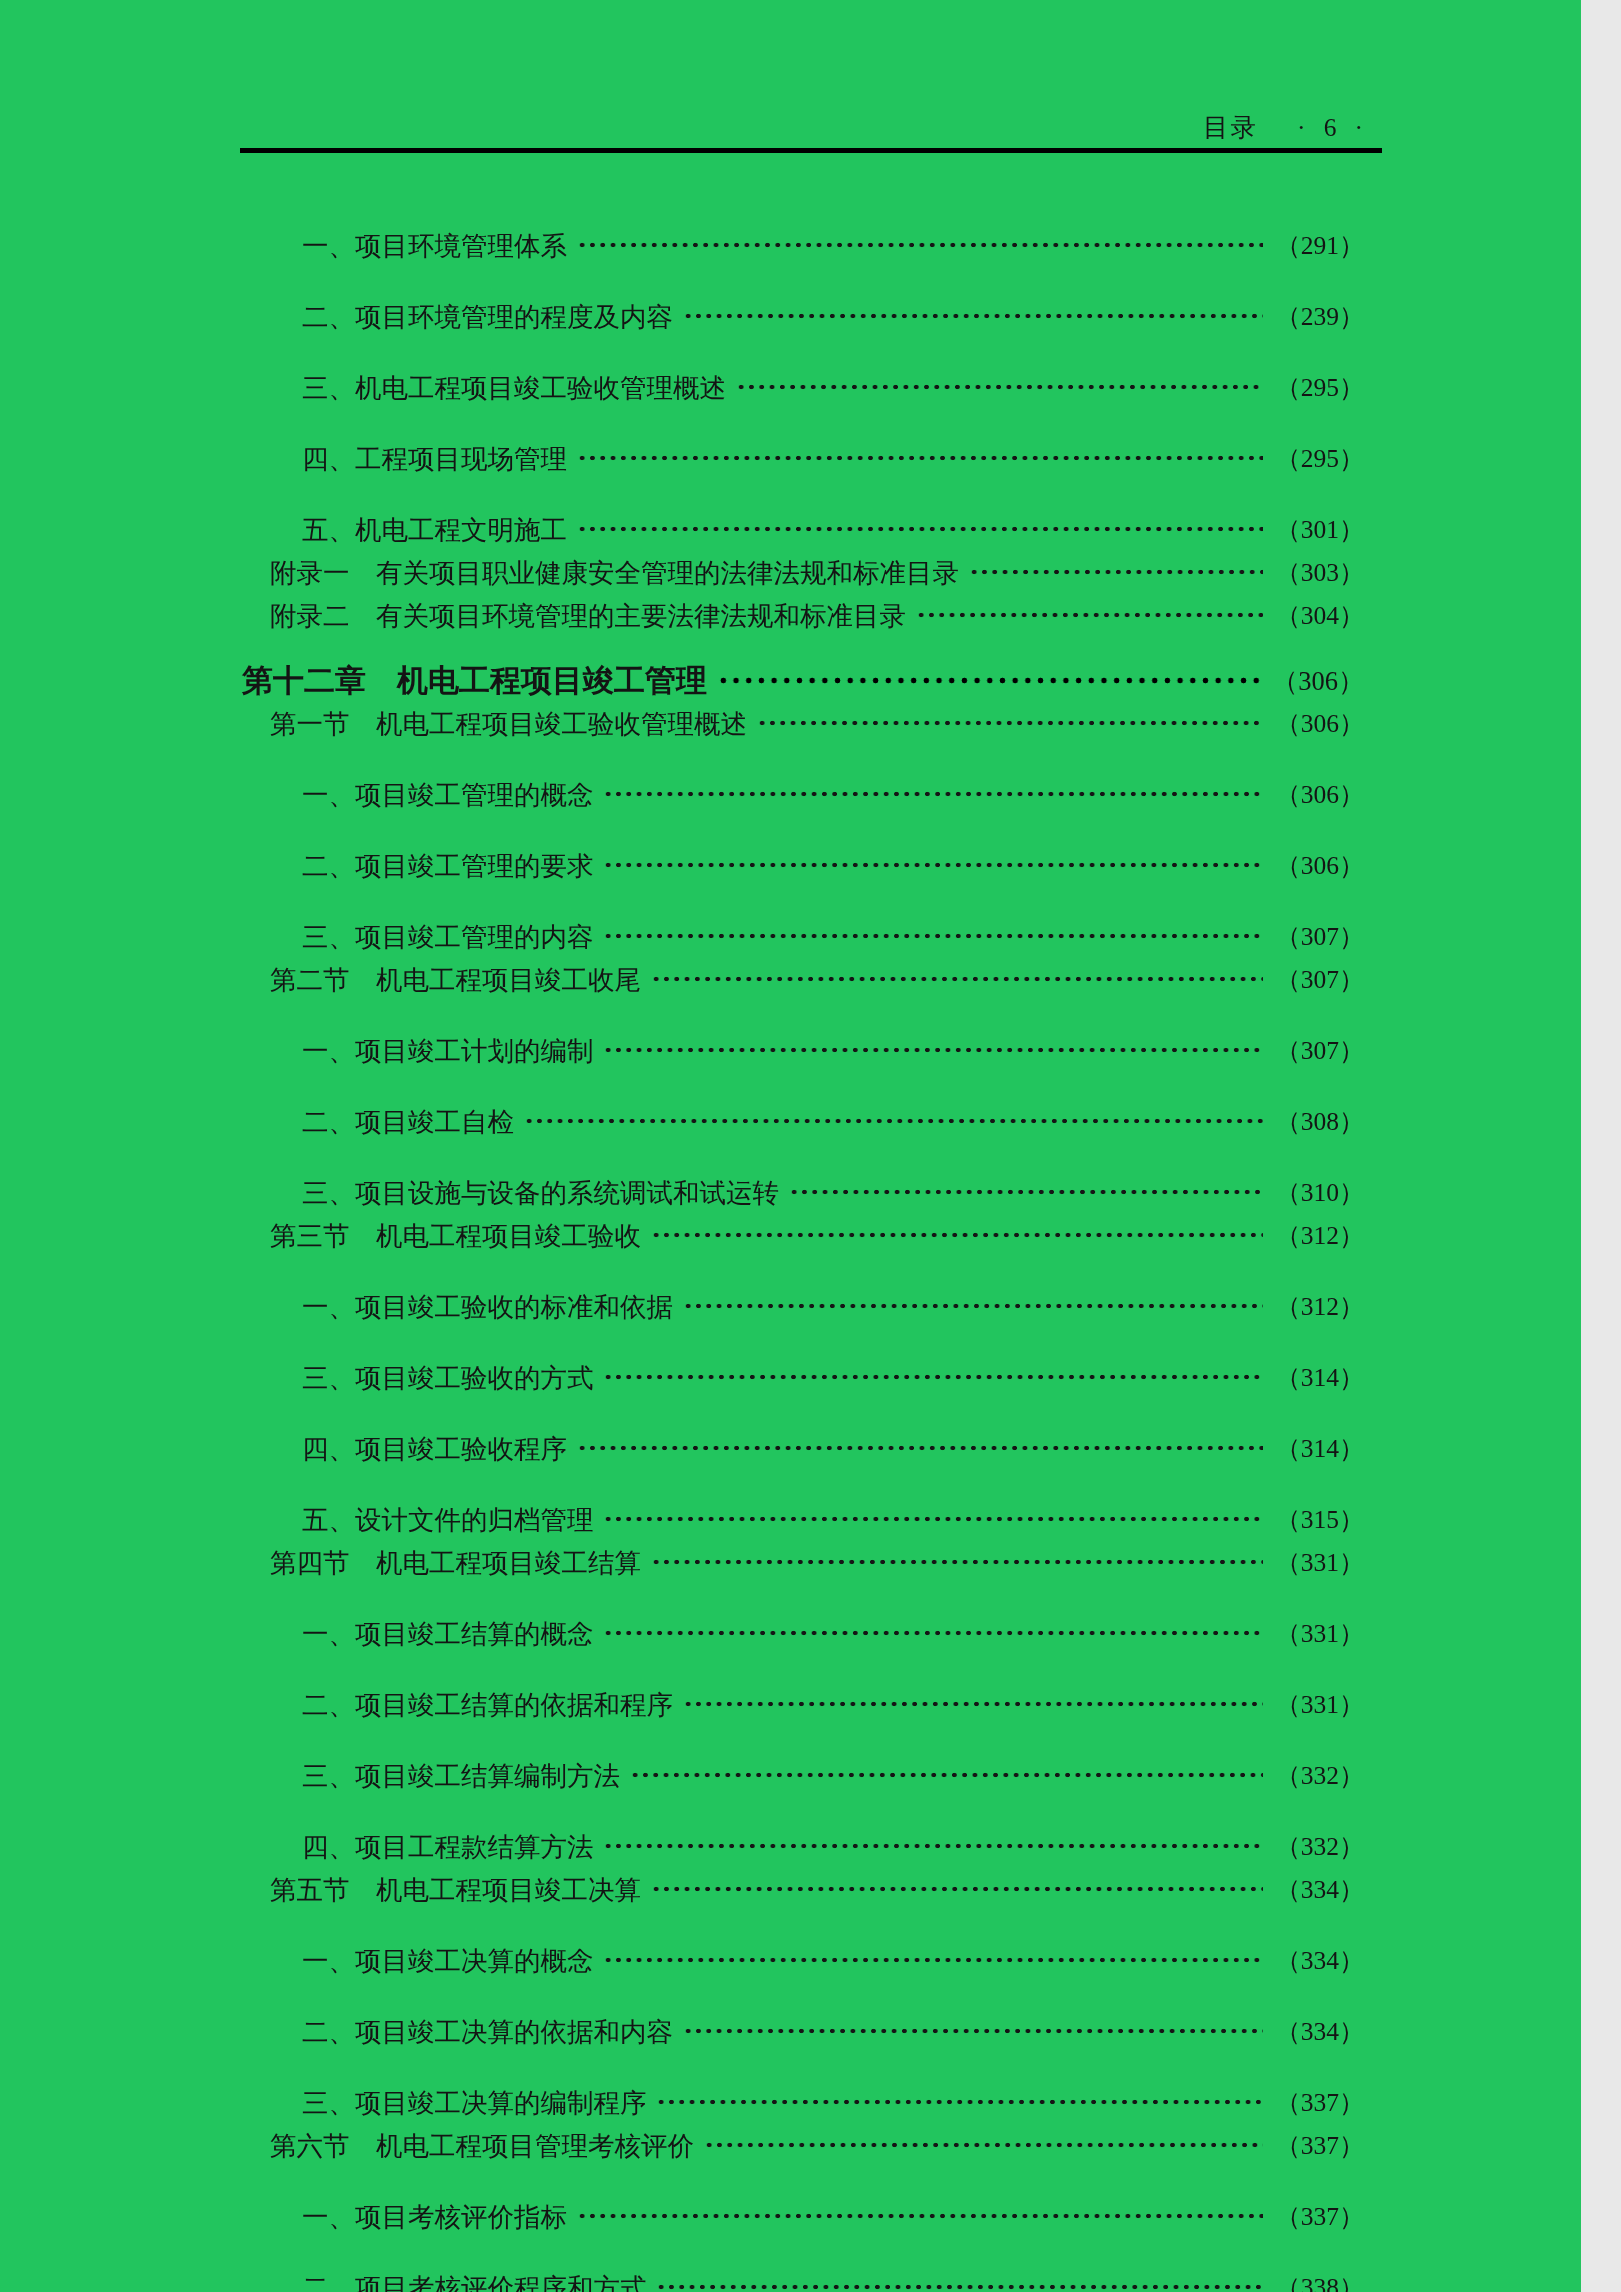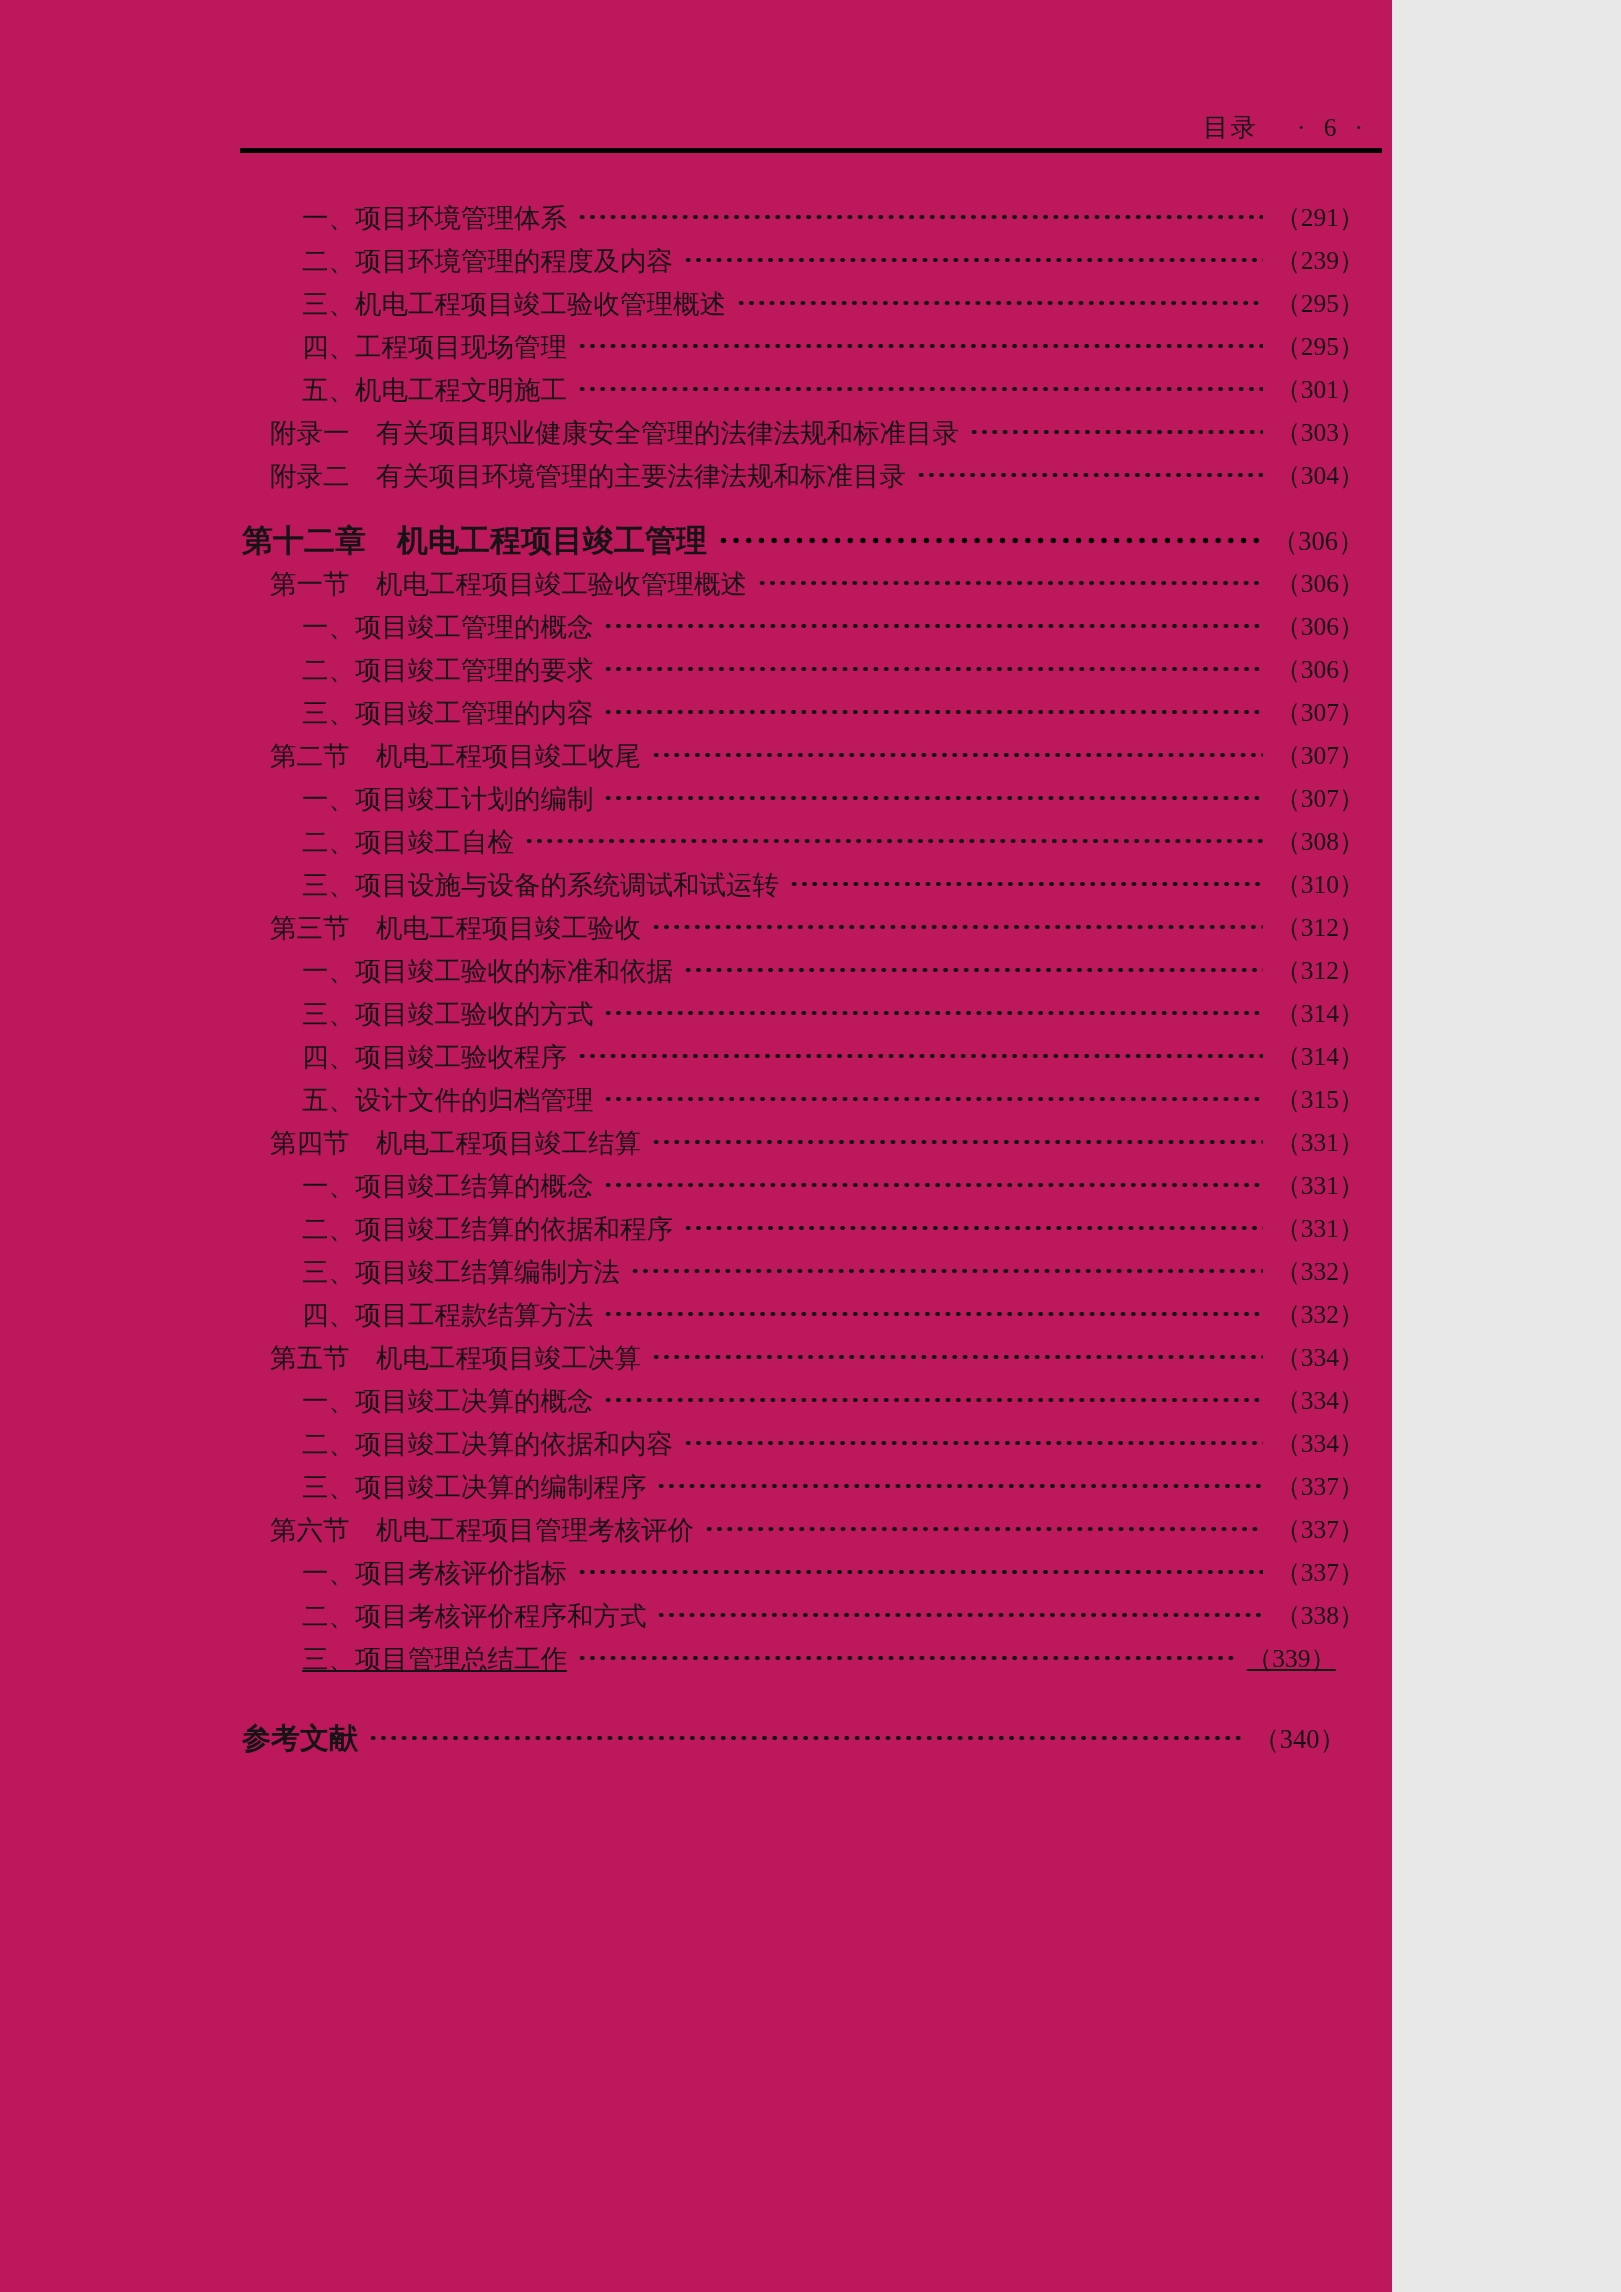--- a/index.html
+++ b/index.html
@@ -2,23 +2,23 @@
 <html><head>
 <meta charset="utf-8">
 <style>
   html, body {
     margin: 0;
     padding: 0;
     background: #e8e8e8;
   }
   .page {
     position: relative;
-    width: 1392px;
+    width: 1581px;
     height: 2293px;
-    background: #be185d;
+    background: #22c55e;
     color: #141414;
     font-family: "Liberation Serif", "DejaVu Serif", serif;
     overflow: hidden;
   }
   .running-header {
     position: absolute;
     top: 114px;
     left: 240px;
     width: 1129px;
     display: flex;
@@ -67,21 +67,21 @@
     background-position: left 50%;
   }
   .row .pagenum {
     white-space: nowrap;
     flex: 0 0 auto;
     font-size: 25.5px;
     font-family: "Liberation Serif", "DejaVu Serif", serif;
     font-weight: normal;
   }
   
-  .row.item     { padding-left: 62px; }
+  .row.item     { padding-left: 62px; margin-top: 28px; }
   .row.section,
   .row.appendix { padding-left: 30px; }
   .row.chapter {
     padding-left: 2px;
     margin-top: 22px;
     font-family: "Liberation Sans", "DejaVu Sans", sans-serif;
     font-weight: bold;
     font-size: 31px;
   }
   .row.chapter .leader {

